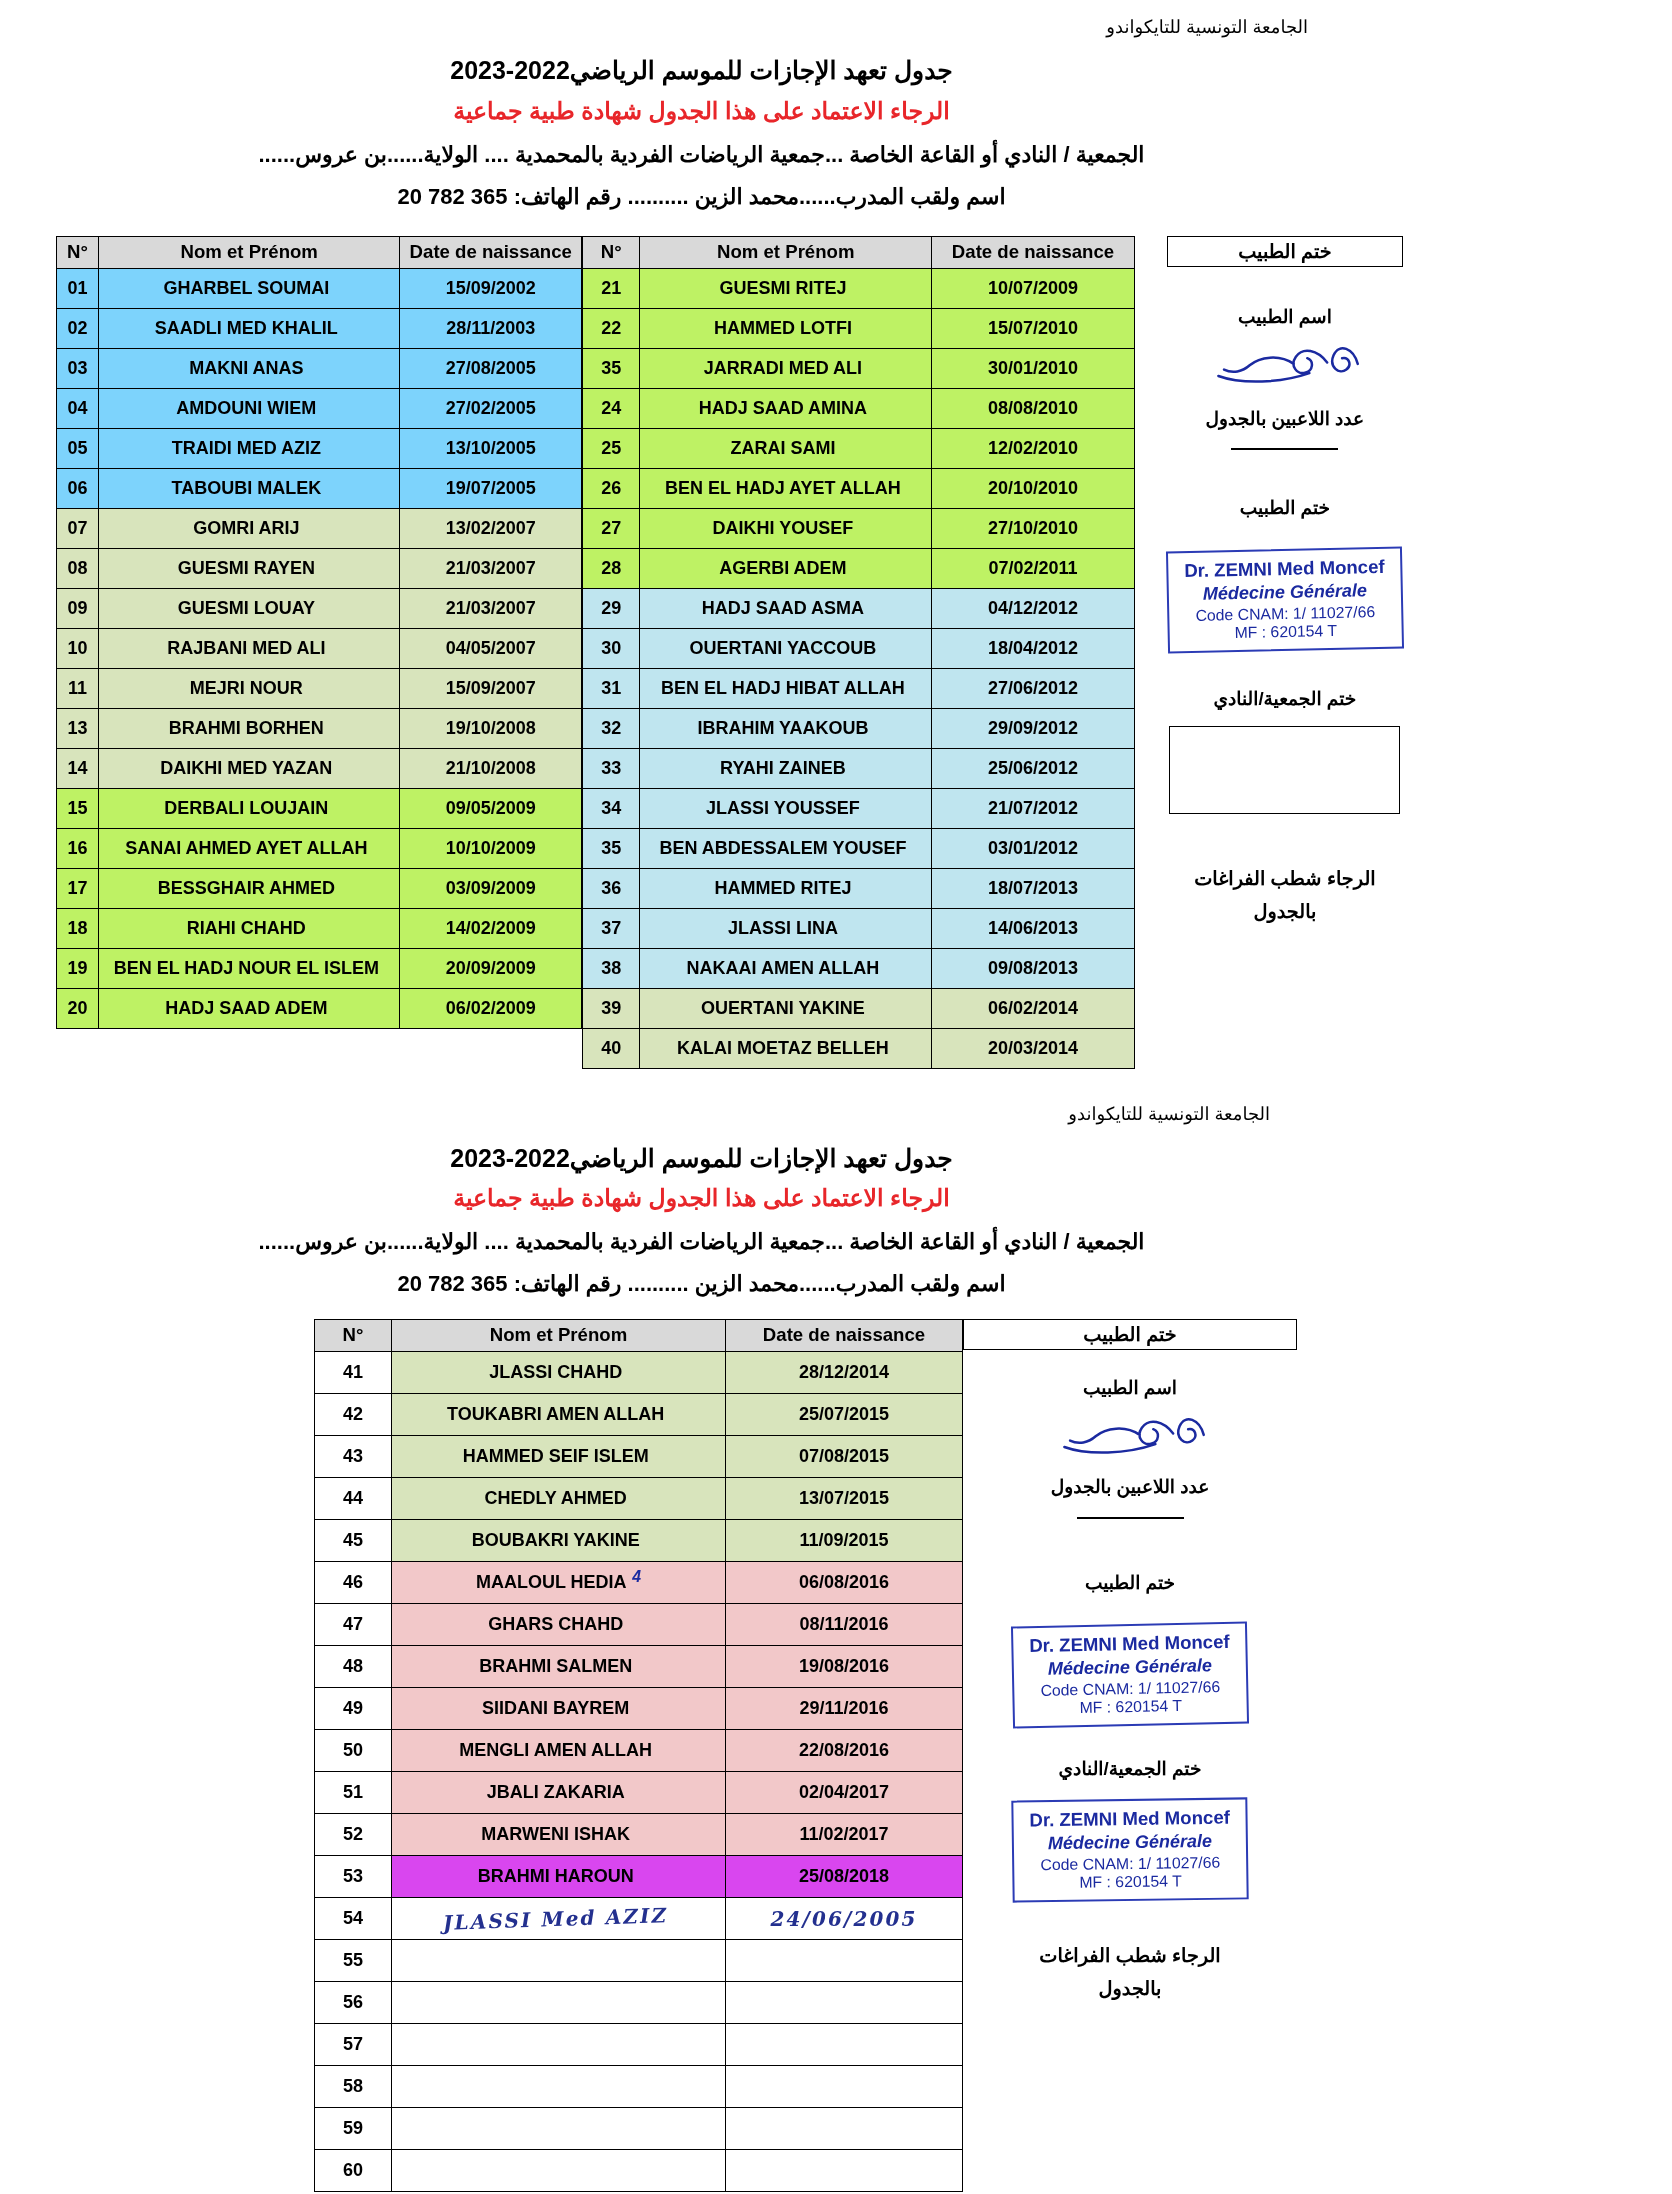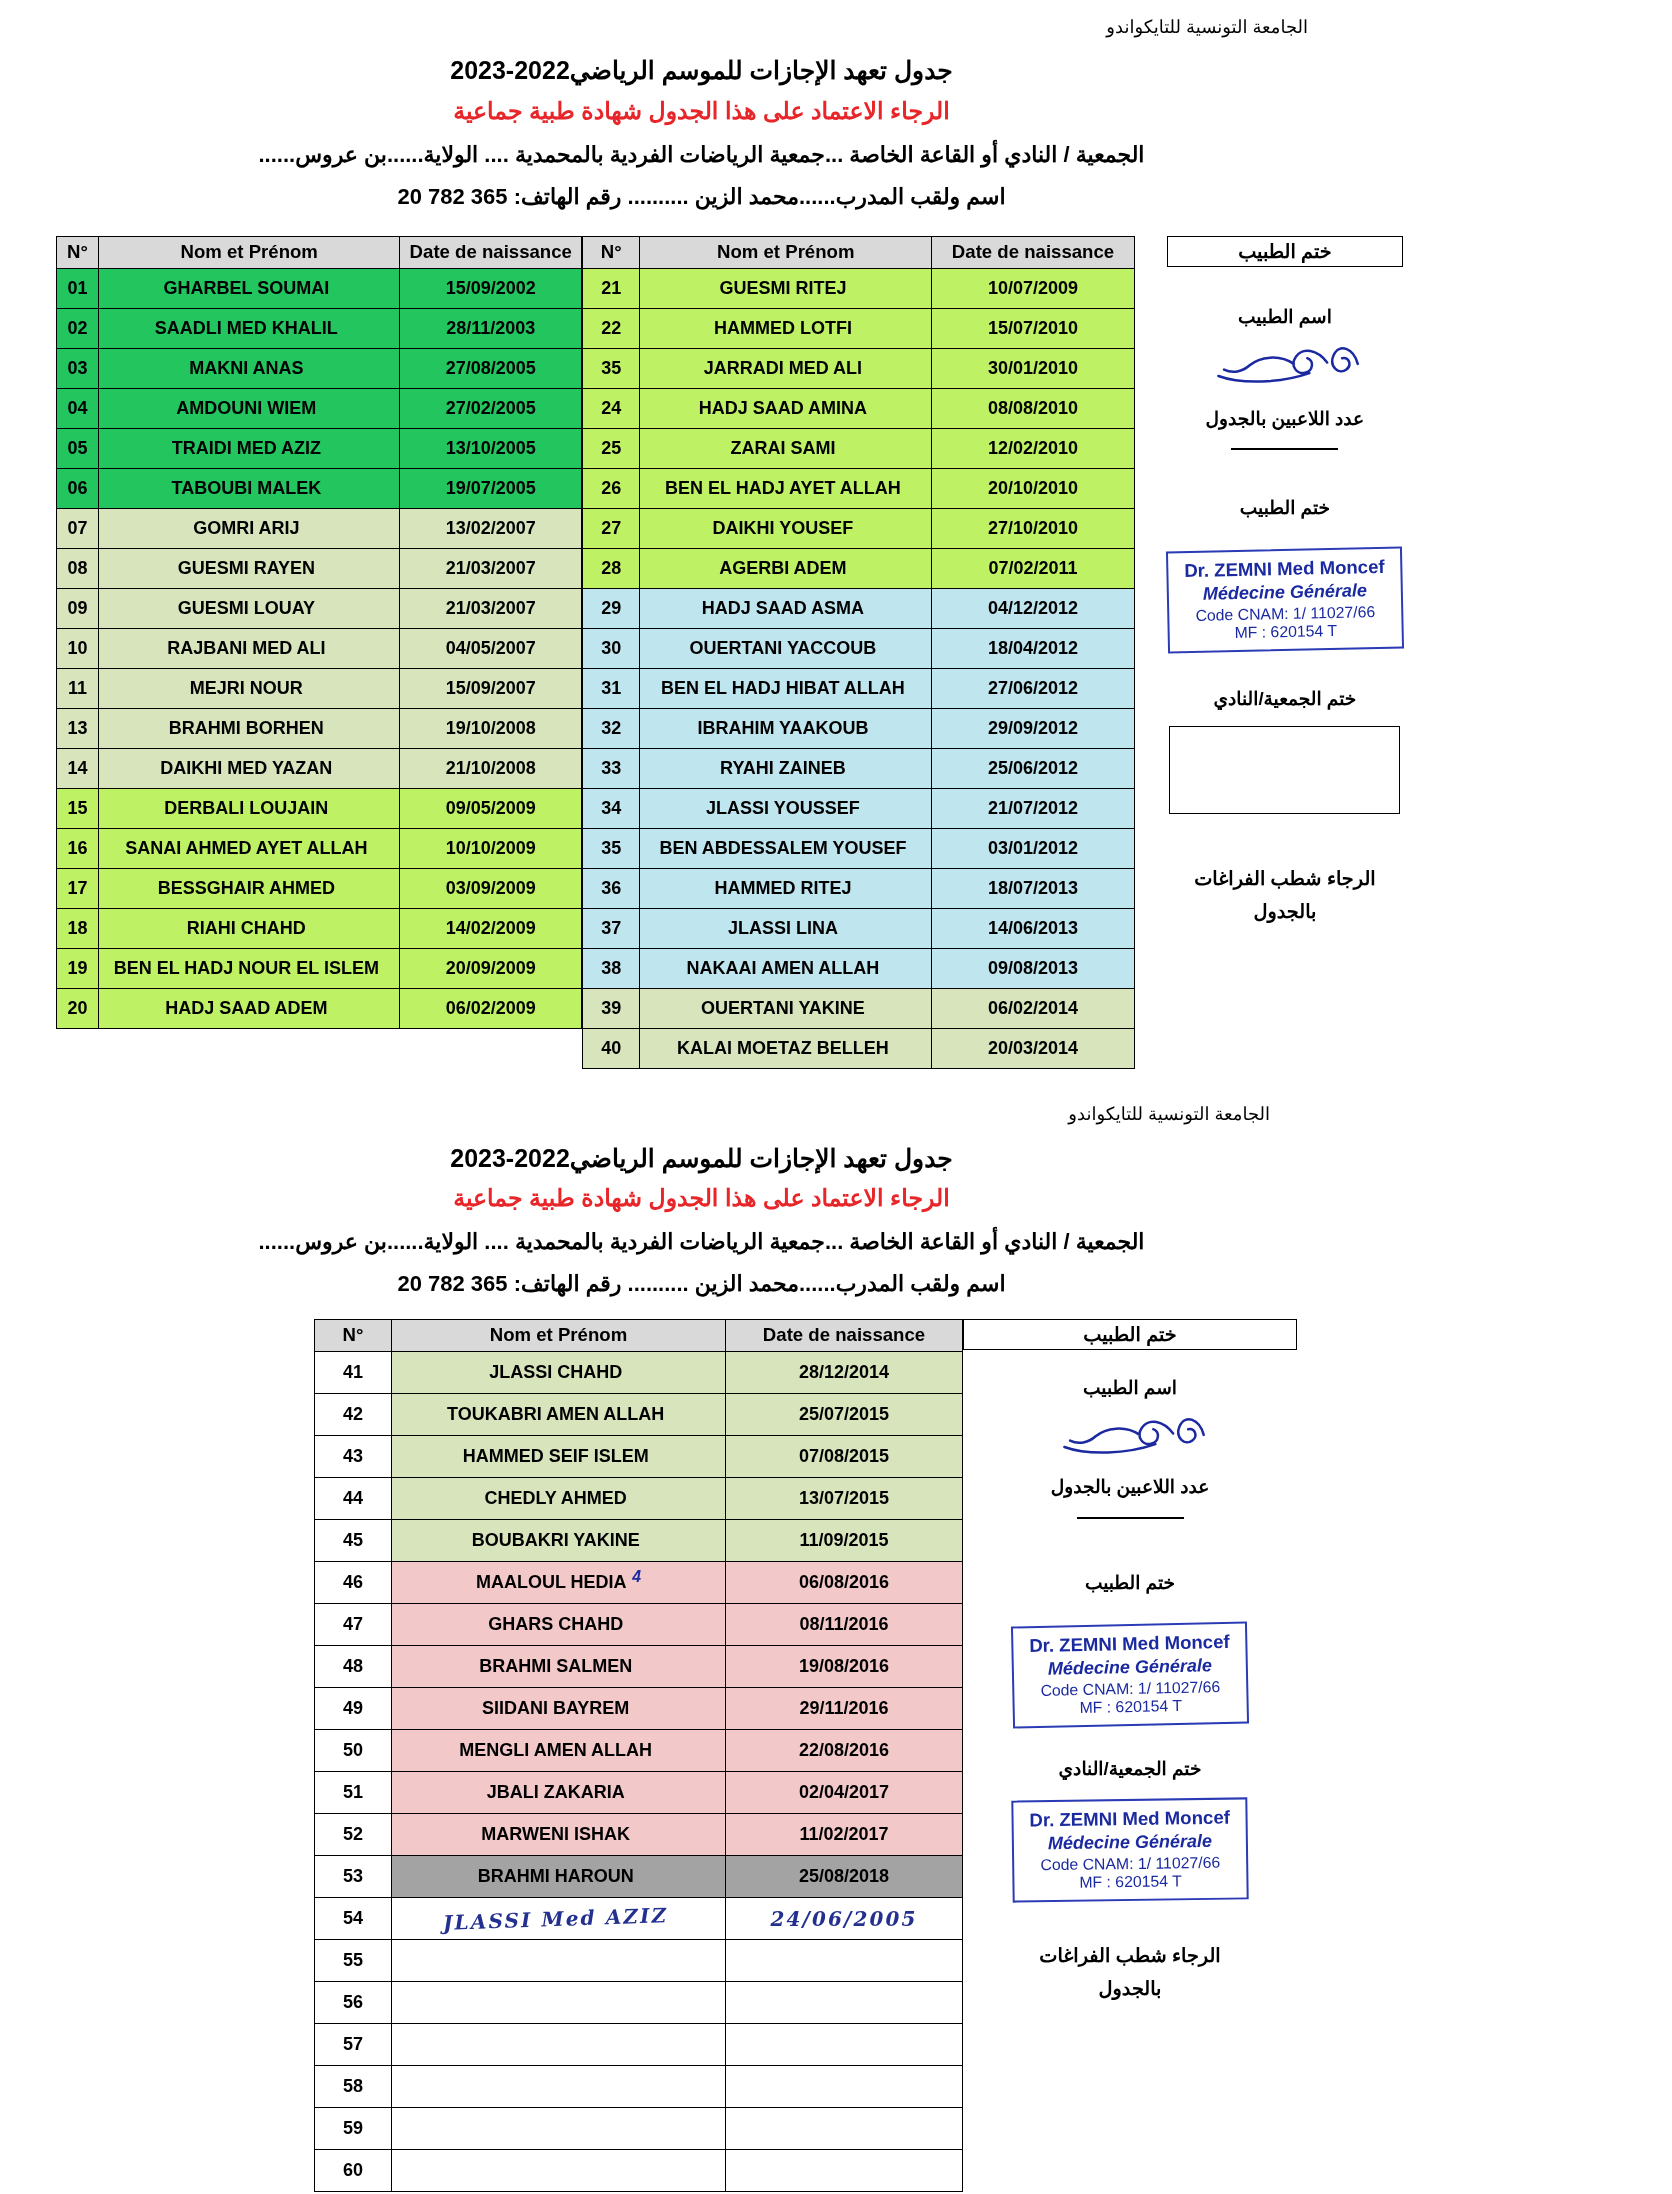--- a/index.html
+++ b/index.html
@@ -37,26 +37,26 @@
     font-weight: bold;
     padding: 0;
     overflow: hidden;
     white-space: nowrap;
   }
   table.roster th { height: 31.5px; background: #d9d9d9; font-size: 18.6px; }
   table.roster td { height: 39px; font-size: 18px; background: #fff; }
   table.t2 td { height: 41px; }
 
   
-  tr.band-orange td { background: #22c55e; }
+  tr.band-orange td { background: #7dd3fc; }
   tr.band-green  td { background: #d8e4bc; }
   tr.band-purple td { background: #bef264; }
   tr.band-cyan   td { background: #bfe5ef; }
   tr.band-pink   td { background: #f2c8c9; }
-  tr.band-gray   td { background: #a3a3a3; }
+  tr.band-gray   td { background: #d946ef; }
   tr.band-plain  td, tr.band-hw td { background: #fff; }
   
   table.t2 tr td.c-n { background: #fff; }
 
   .ink-mark {
     color: #1b2aa0; font-style: italic; font-size: 15.8px;
     margin-left: 5.7px; position: relative; top: -5.7px; font-weight: bold;
   }
   tr.band-hw td.c-name span, tr.band-hw td.c-dob {
     color: #23308f; font-family: "DejaVu Serif", serif; font-style: italic;

